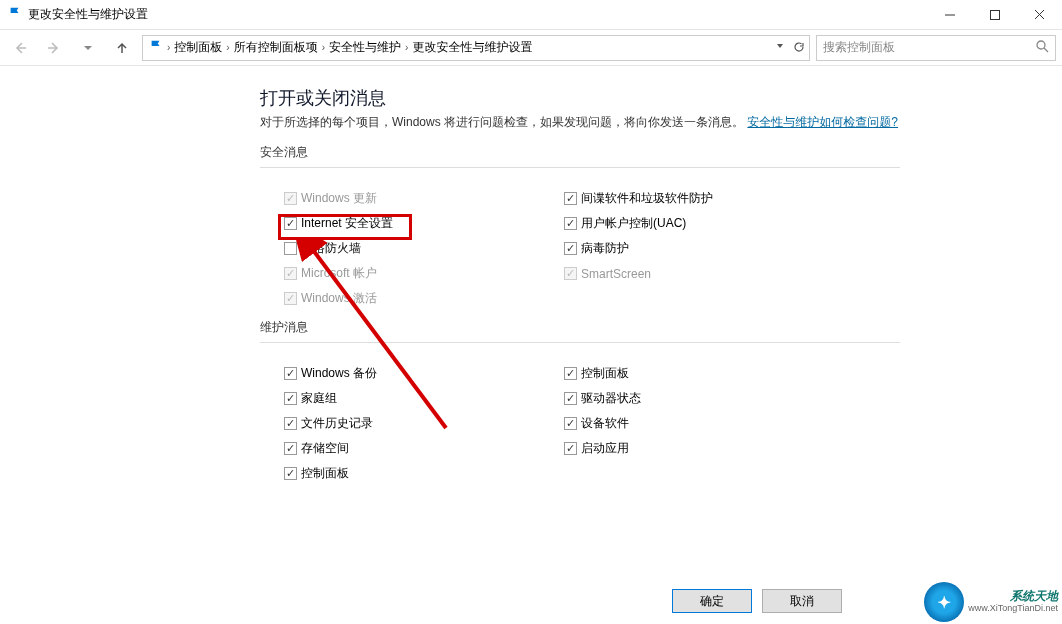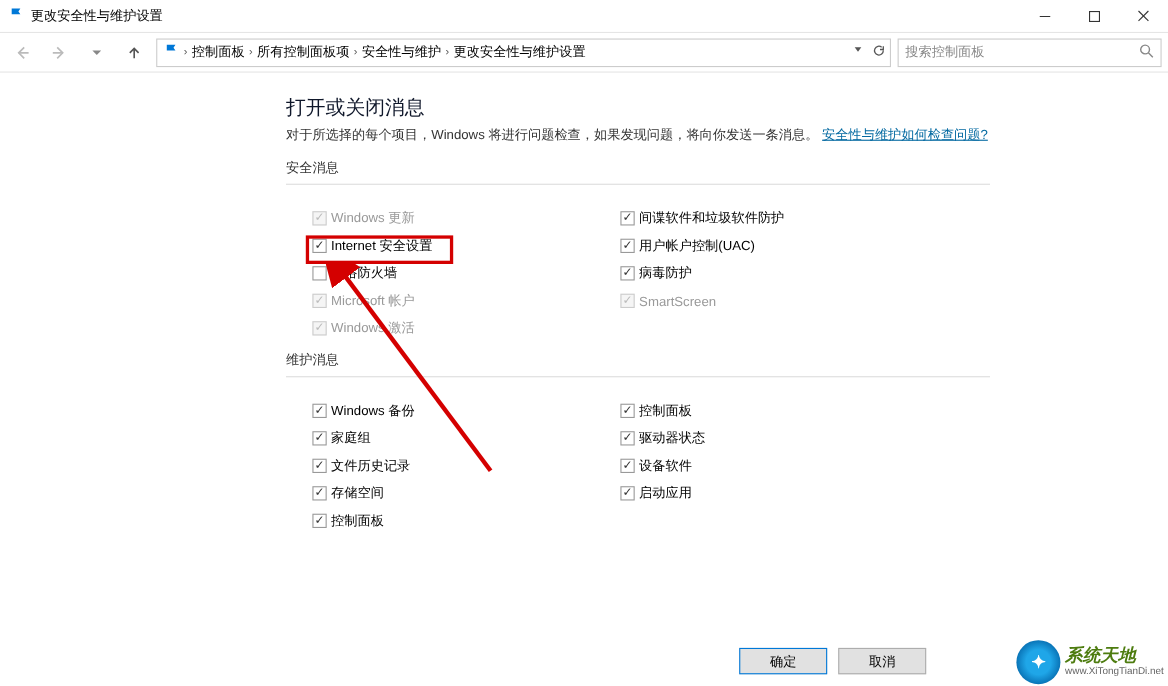--- a/index.html
+++ b/index.html
@@ -155,21 +155,21 @@
       color:#0aa0e0;
       font-size:11px;
     }
     .watermark .logo {
       width:40px;height:40px;border-radius:50%;
       background:radial-gradient(circle,#1fa6e8 40%,#0a75b8 70%);
       display:flex;align-items:center;justify-content:center;color:#fff;font-weight:bold;
       font-size:16px;
     }
     .watermark .txt { display:flex;flex-direction:column;line-height:1.1;}
-    .watermark .txt .zh{font-style:italic;font-weight:bold;font-size:16px;color:#4d7c0f;}
+    .watermark .txt .zh{font-style:italic;font-weight:bold;font-size:12px;color:#0f766e;text-align:right;}
     .watermark .txt .en{font-size:9px;color:#666;}
     
     .annot-arrow {
       position:absolute;
       pointer-events:none;
     }
   </style>
 </head>
 <body>
 

